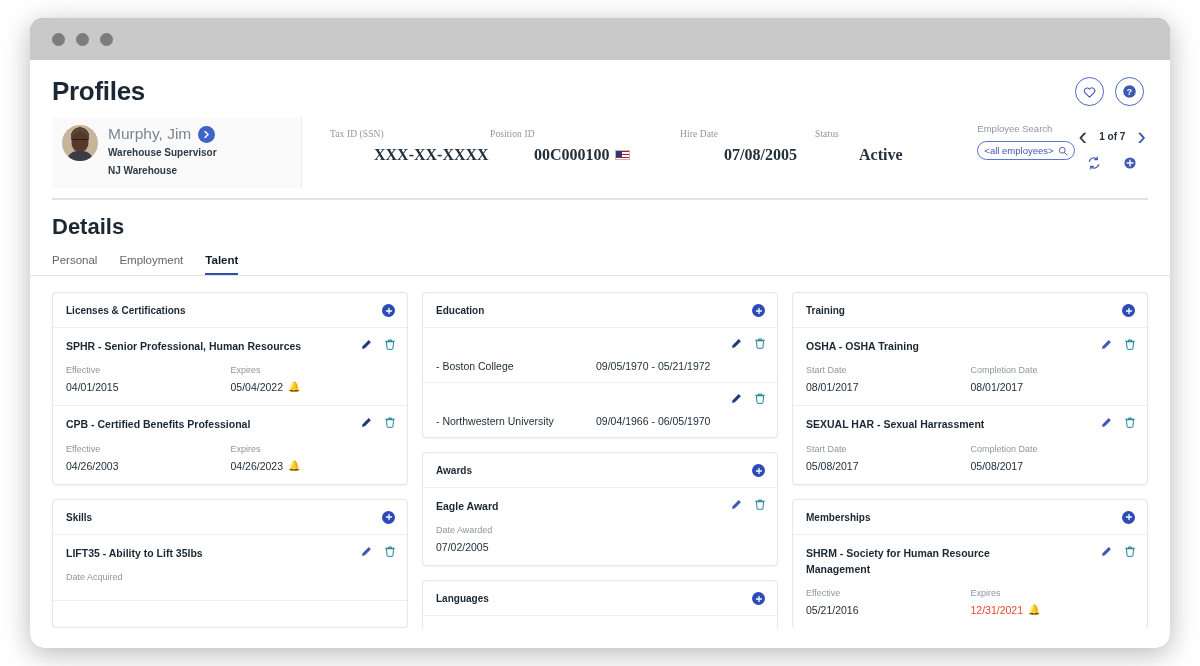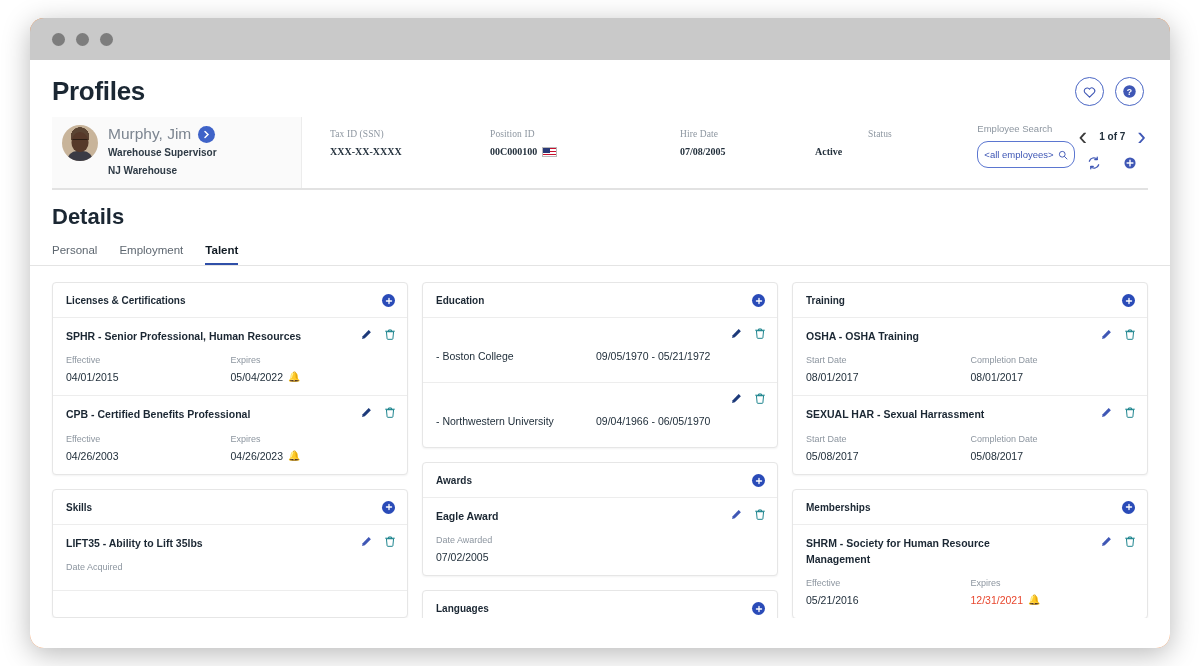--- a/index.html
+++ b/index.html
@@ -53,21 +53,21 @@
     width: 29px; height: 29px; border-radius: 50%;
     border: 1.4px solid #4a66c4; background: #fff;
     display: flex; align-items: center; justify-content: center;
     color: #3f57b5;
   }
   
   .emp-bar {
     margin: 6px 22px 0 22px;
     border-bottom: 2px solid #e2e2e2;
     display: flex; align-items: flex-start;
-    padding-bottom: 0;
+    padding-bottom: 10px;
     position: relative;
   }
   .emp-card {
     width: 250px; flex: 0 0 250px;
     background: #fafafa;
     border-right: 1px solid #ececec;
     padding: 8px 10px 10px 10px;
     display: flex; gap: 10px; align-items: flex-start;
     min-height: 62px;
   }
@@ -100,41 +100,41 @@
   .go-circle {
     width: 17px; height: 17px; border-radius: 50%;
     background: #3f63c8; display: flex; align-items: center; justify-content: center;
   }
   .emp-sub { font-size: 10px; color: #2e3a45; font-weight: bold; line-height: 1.45; margin-top: 3px; }
   .field-group { display: flex; flex: 1 1 auto; padding: 12px 0 0 28px; }
   .field { flex: 0 0 auto; font-family: Liberation Serif, serif; }
   .f-pos  { width: 160px; }
   .f-posid{ width: 190px; }
   .f-hire { width: 135px; }
-  .f-stat { width: 130px; text-align: center; }
+  .f-stat { width: 130px; }
   .f-label { font-size: 9.5px; color: #8d96a0; margin-bottom: 7px; letter-spacing: .1px; }
-  .f-value { font-size: 10px; color: #23303c; font-weight: bold; display: flex; align-items: center; gap: 5px; }
+  .f-value { font-size: 16px; color: #23303c; font-weight: bold; display: flex; align-items: center; gap: 5px; margin-left: 44px; }
   .flag {
     width: 15px; height: 10px; display: inline-block; position: relative;
     background: repeating-linear-gradient(#c8102e 0 1.4px, #fff 1.4px 2.8px);
     border: .5px solid #bbb;
   }
   .flag::before {
     content: ""; position: absolute; left: 0; top: 0;
     width: 6.5px; height: 5.6px; background: #2a3a78;
   }
   
   .search-cluster {
     display: flex; align-items: flex-start; gap: 4px;
     padding-top: 6px; margin-left: auto; padding-right: 2px;
   }
   .search-box .s-label { font-size: 9.5px; color: #8d96a0; margin-bottom: 7px; }
   .search-pill {
     border: 1.2px solid #5b76d0; border-radius: 11px;
-    height: 27px; min-width: 96px;
+    height: 19px; min-width: 96px;
     display: flex; align-items: center; justify-content: space-between;
     padding: 0 6px; gap: 4px;
   }
   .search-pill span { font-size: 9.5px; color: #3f57b5; white-space: nowrap; }
   .pager { display: flex; flex-direction: column; align-items: center; }
   .pager-top { display: flex; align-items: center; gap: 12px; }
   .chev { color: #3b3b3b; font-size: 26px; line-height: 1; font-weight: 300; }
   .chev.right { color: #3f57b5; }
   .pager-count { font-size: 10px; font-weight: bold; color: #22303c; }
   .pager-bot { display: flex; gap: 22px; margin-top: 7px; color: #3f57b5; }
@@ -186,21 +186,21 @@
   .row-top { display: flex; align-items: flex-start; justify-content: space-between; gap: 8px; }
   .row-title { font-size: 10.5px; font-weight: bold; color: #1b2733; line-height: 1.55; max-width: 74%; }
   .row-actions { display: flex; gap: 13px; align-items: center; flex: 0 0 auto; padding-top: 1px; }
   .meta { display: flex; margin-top: 11px; }
   .meta-cell { flex: 1 1 0; }
   .meta-label { font-size: 9px; color: #8d96a0; margin-bottom: 6px; }
   .meta-value { font-size: 10.5px; color: #22303c; display: flex; align-items: center; gap: 5px; }
   .meta-value.expired { color: #e8472e; }
   .bell { font-size: 10px; line-height: 1; }
   
-  .edu-row { padding: 8px 12px 20px 13px; border-bottom: 1px solid #ededed; }
+  .edu-row { padding: 8px 12px 10px 13px; border-bottom: 1px solid #ededed; }
   .edu-row:last-child { border-bottom: none; }
   .edu-actions { display: flex; justify-content: flex-end; gap: 13px; height: 15px; align-items: center; }
   .edu-line { display: flex; margin-top: 9px; }
   .edu-school { font-size: 10.5px; color: #22303c; flex: 0 0 160px; }
   .edu-dates { font-size: 10.5px; color: #22303c; }
   svg { display: block; }
 </style>
 </head>
 <body>
 

